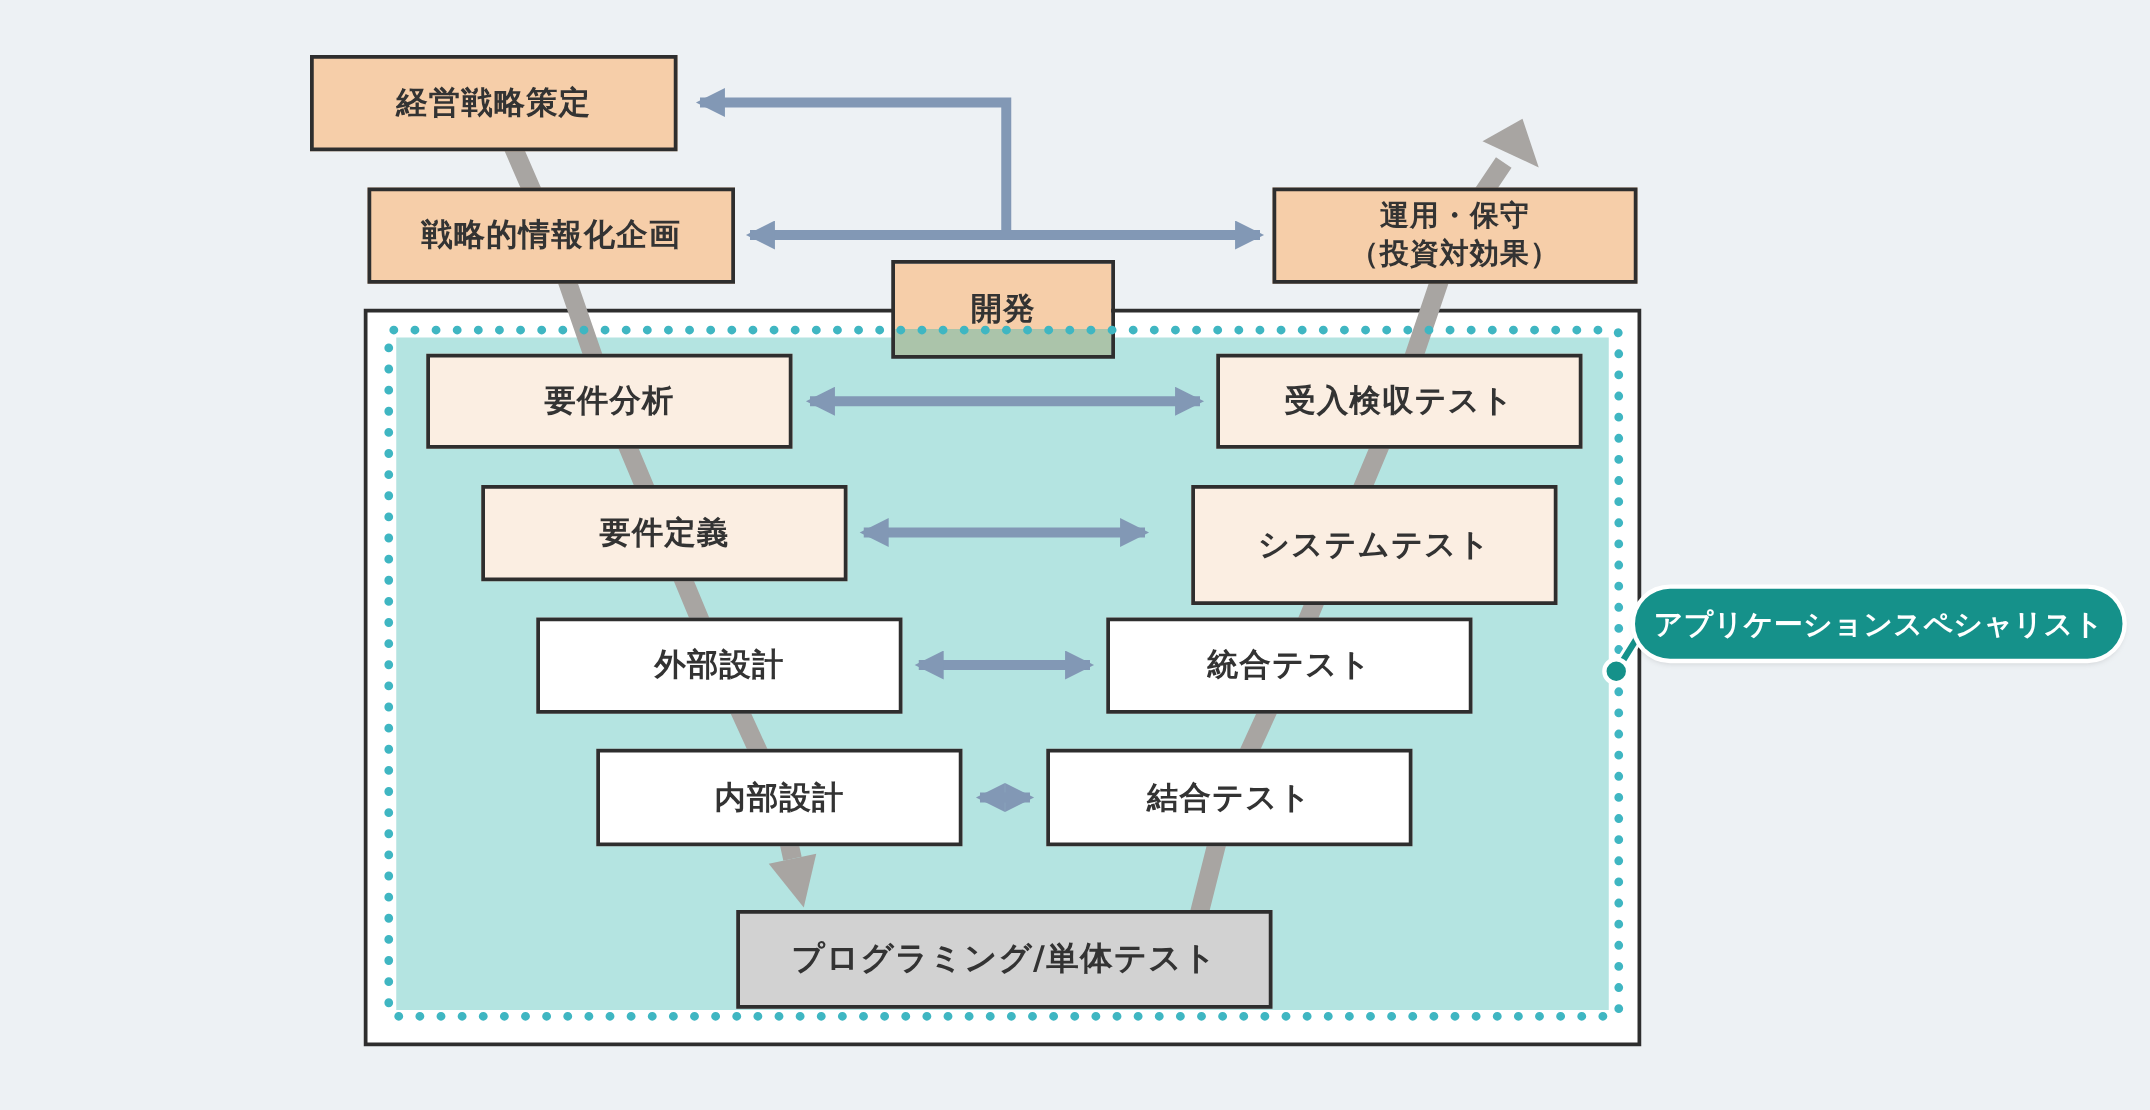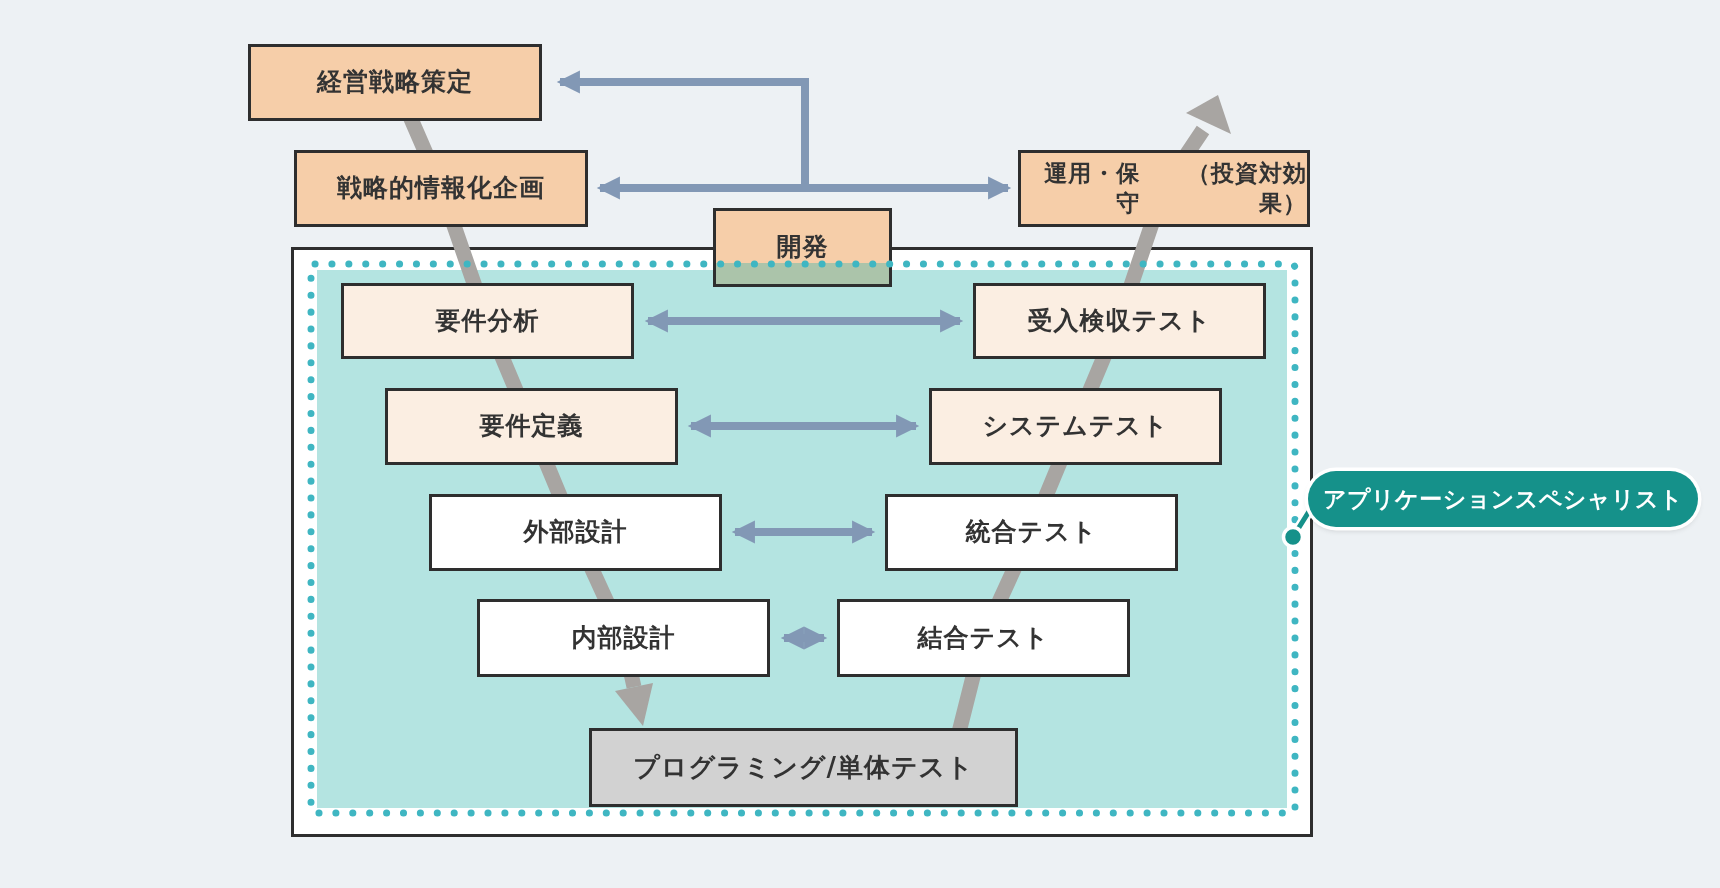--- a/index.html
+++ b/index.html
@@ -33,26 +33,26 @@
     font-weight:700; font-size:25px; letter-spacing:1px; line-height:1.3;
   }
   .peach{background:var(--peach);text-align:right;}
   .cream{background:var(--cream);}
   .whitefill{background:var(--white_box);}
   .grayfill{background:var(--gray_box);}
   .two-tone{background:linear-gradient(to bottom, var(--peach) 0 71%, var(--kaihatsu_green) 71% 100%);}
 
   .n-keiei    {left:248px; top:44px;  width:294px; height:77px;}
   .n-senryaku {left:294px; top:150px; width:294px; height:77px;}
-  .n-unyou    {left:1018px;top:150px; width:292px; height:77px; font-size:23px; flex-direction:row;}
+  .n-unyou    {left:1018px;top:150px; width:292px; height:77px; font-size:23px; flex-direction:column;}
   .n-kaihatsu {left:713px; top:208px; width:179px; height:79px;}
   .n-bunseki  {left:341px; top:283px; width:293px; height:76px;}
   .n-ukeire   {left:973px; top:283px; width:293px; height:76px;}
   .n-teigi    {left:385px; top:388px; width:293px; height:77px;}
-  .n-system   {left:929px; top:388px; width:293px; height:77px;}
+  .n-system   {left:953px; top:388px; width:293px; height:96px;}
   .n-gaibu    {left:429px; top:494px; width:293px; height:77px;}
   .n-tougou   {left:885px; top:494px; width:293px; height:77px;}
   .n-naibu    {left:477px; top:599px; width:293px; height:78px;}
   .n-ketsugou {left:837px; top:599px; width:293px; height:78px;}
   .n-prog     {left:589px; top:728px; width:429px; height:79px; font-size:26px;}
 
   .badge{
     position:absolute; left:1308px; top:437px; width:390px; height:56px; z-index:5;
     background:var(--badge_teal); border-radius:28px;
     display:flex; align-items:center; justify-content:center;

